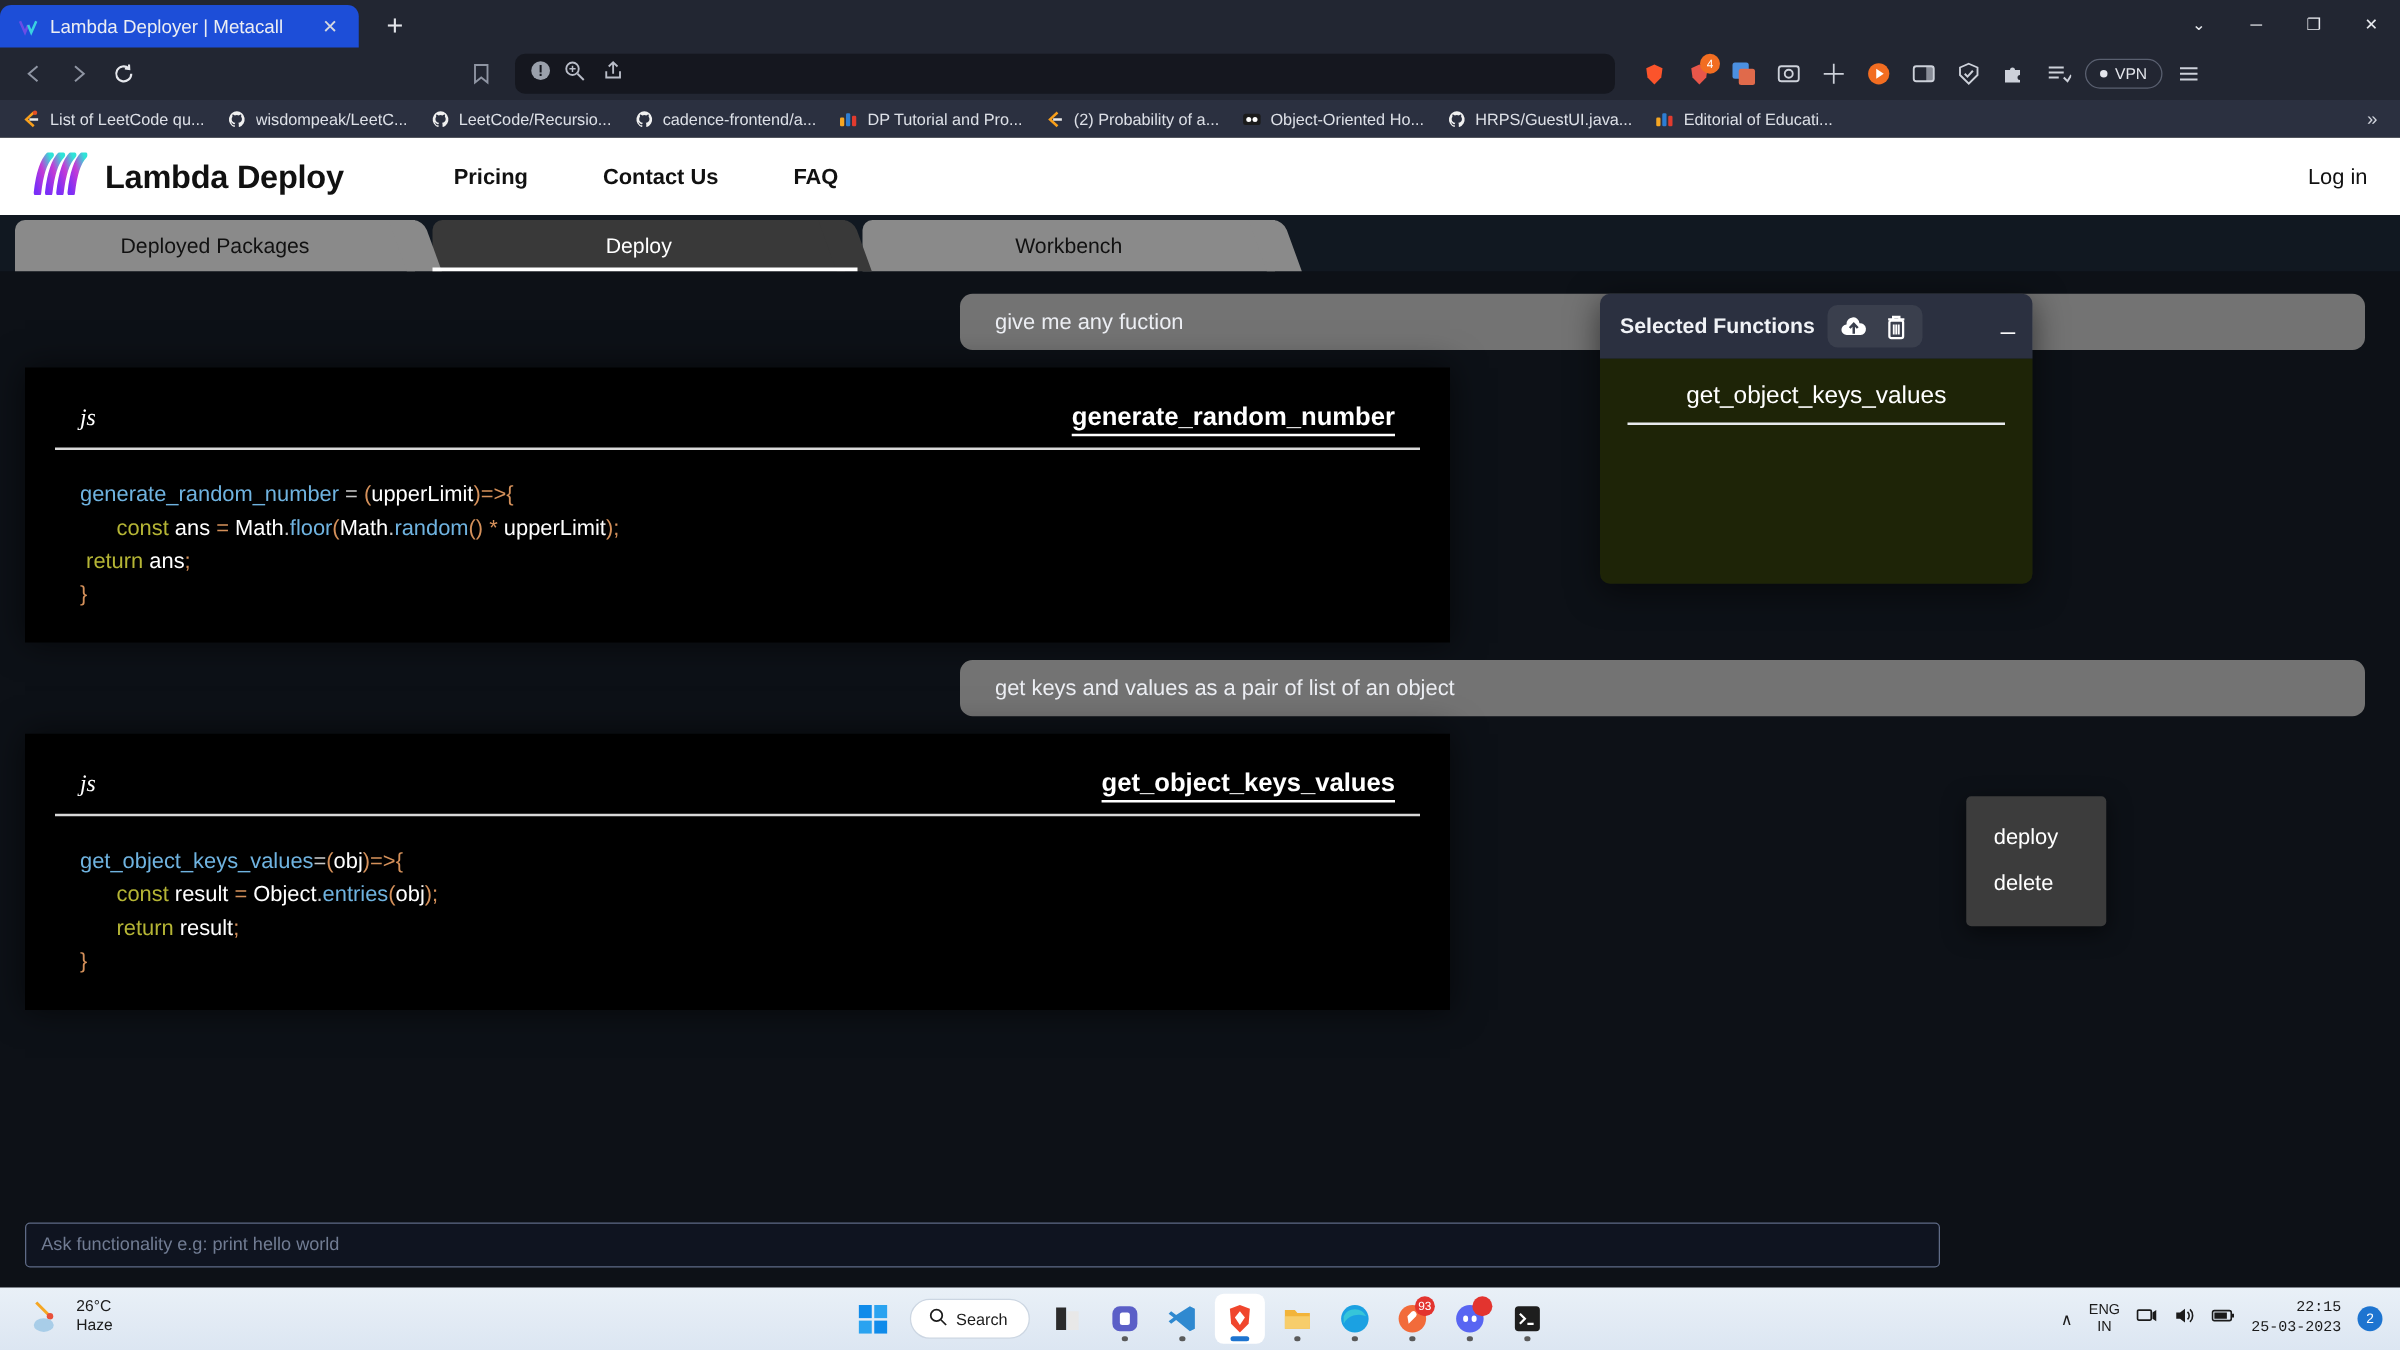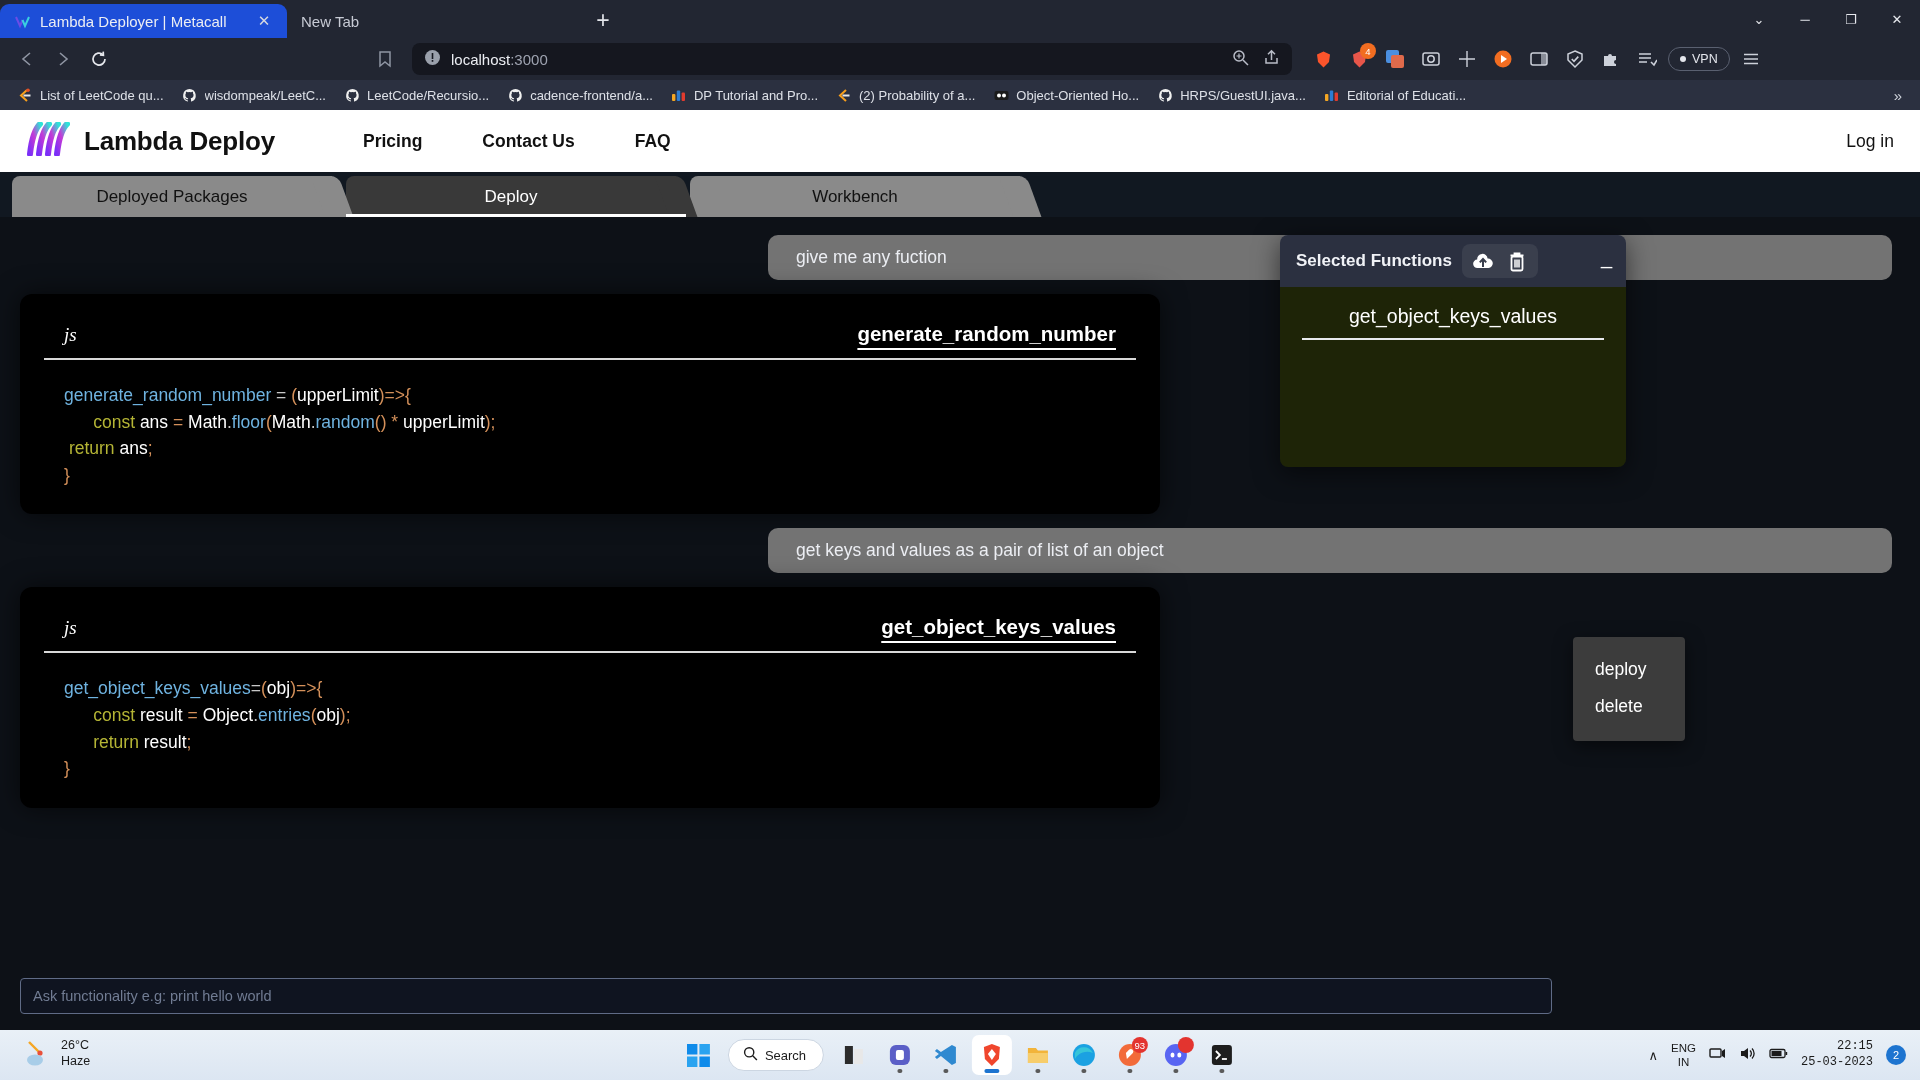--- a/index.html
+++ b/index.html
@@ -84,21 +84,21 @@
   }
 
   .chat { flex: 1; padding: 18px 20px 0 20px; overflow: hidden; position: relative; }
 
   .userbubble {
     margin-left: 748px; margin-right: 8px; background: #737373; border-radius: 10px;
     padding: 12px 28px; color: #eceef3; font-size: 17.5px; margin-bottom: 14px;
   }
 
   .codecard {
-    width: 1140px; background: #000; border-radius: 12px; padding: 20px 24px 26px 24px;
+    width: 1140px; background: #000; border-radius: 0; padding: 20px 24px 26px 24px;
     margin-bottom: 14px; box-shadow: 0 0 26px rgba(0,0,0,.6);
   }
   .code-head { display: flex; align-items: baseline; justify-content: space-between;
     border-bottom: 2px solid #d8d8d8; padding: 8px 20px 12px 20px; }
   .code-lang { font-size: 19px; font-style: italic; color: #fff; font-family: "Liberation Serif", serif; }
   .code-name { font-size: 20.5px; font-weight: bold; color: #fff; text-decoration: underline;
     text-underline-offset: 7px; text-decoration-thickness: 2px; }
   .code-body { font-family: "Liberation Sans", sans-serif; font-size: 17.5px; line-height: 1.52;
     padding: 22px 20px 0 20px; white-space: pre; color: #e6e6e6; }
   .t-fn    { color: #6fb3e0; }
@@ -168,23 +168,20 @@
     <div class="btab active">
       <span class="metacall-fav">
         <svg width="17" height="17" viewBox="0 0 17 17">
           <path d="M2 4 L6 13 L8.5 7" stroke="#6b4de6" stroke-width="2" fill="none"></path>
           <path d="M8.5 7 L11 13 L15 4" stroke="#3ad1e0" stroke-width="2" fill="none"></path>
         </svg>
       </span>
       <span class="btab-title">Lambda Deployer | Metacall</span>
       <span class="tab-close">✕</span>
     </div>
-    <div class="btab inactive">
-      <span class="btab-title">New Tab</span>
-    </div>
     <div class="newtab-plus">+</div>
     <div class="winctrl">
       <div>⌄</div>
       <div>─</div>
       <div>❐</div>
       <div>✕</div>
     </div>
   </div>
 
   <div class="navbar">
@@ -210,21 +207,20 @@
         </svg>
     </div>
     <div class="omnibox">
       <span>
         <svg width="17" height="17" viewBox="0 0 17 17">
             <circle cx="8.5" cy="8.5" r="7.5" fill="#9aa0ab"></circle>
             <rect x="7.7" y="4" width="1.6" height="6" fill="#15171f"></rect>
             <rect x="7.7" y="11" width="1.6" height="1.8" fill="#15171f"></rect>
           </svg>
       </span>
-      <span class="url"><span>localhost</span><span class="dim">:3000</span></span>
       <span class="omni-right">
         <span>
           <svg width="17" height="17" viewBox="0 0 17 17">
               <circle cx="7" cy="7" r="5" fill="none" stroke="currentColor" stroke-width="1.5"></circle>
               <path d="M11 11 L16 16" stroke="currentColor" stroke-width="1.5"></path>
               <path d="M4.5 7 h5 M7 4.5 v5" stroke="currentColor" stroke-width="1.2"></path>
             </svg>
         </span>
         <span>
           <svg width="17" height="17" viewBox="0 0 17 17">

